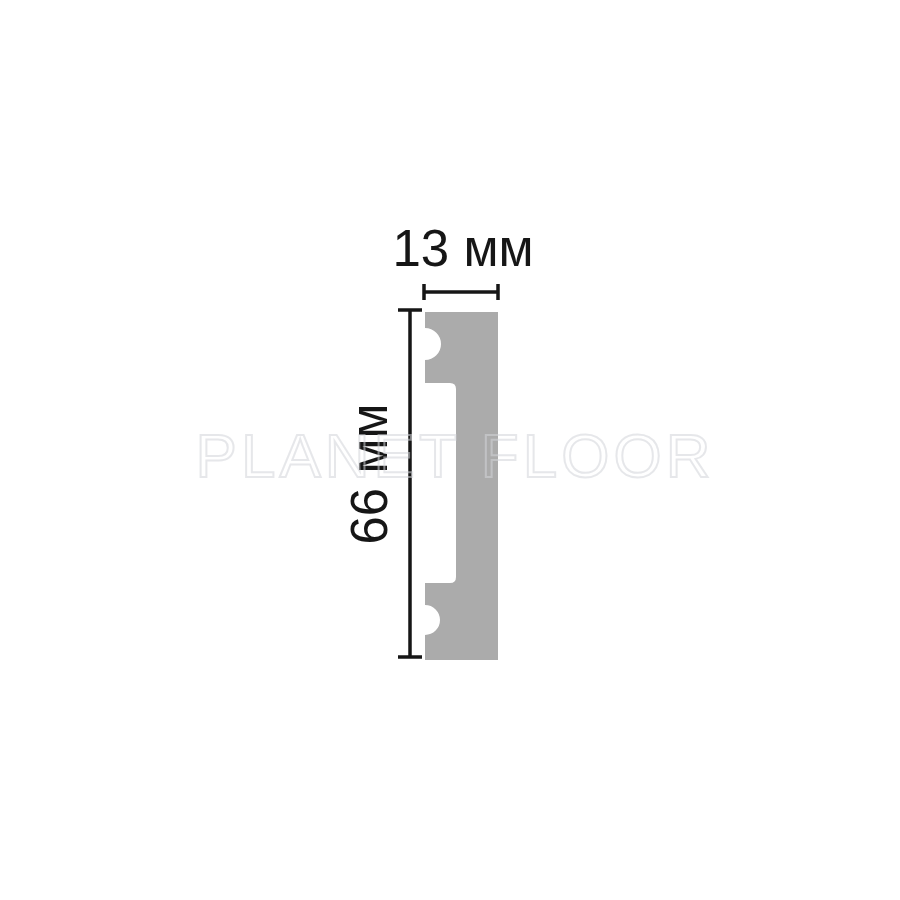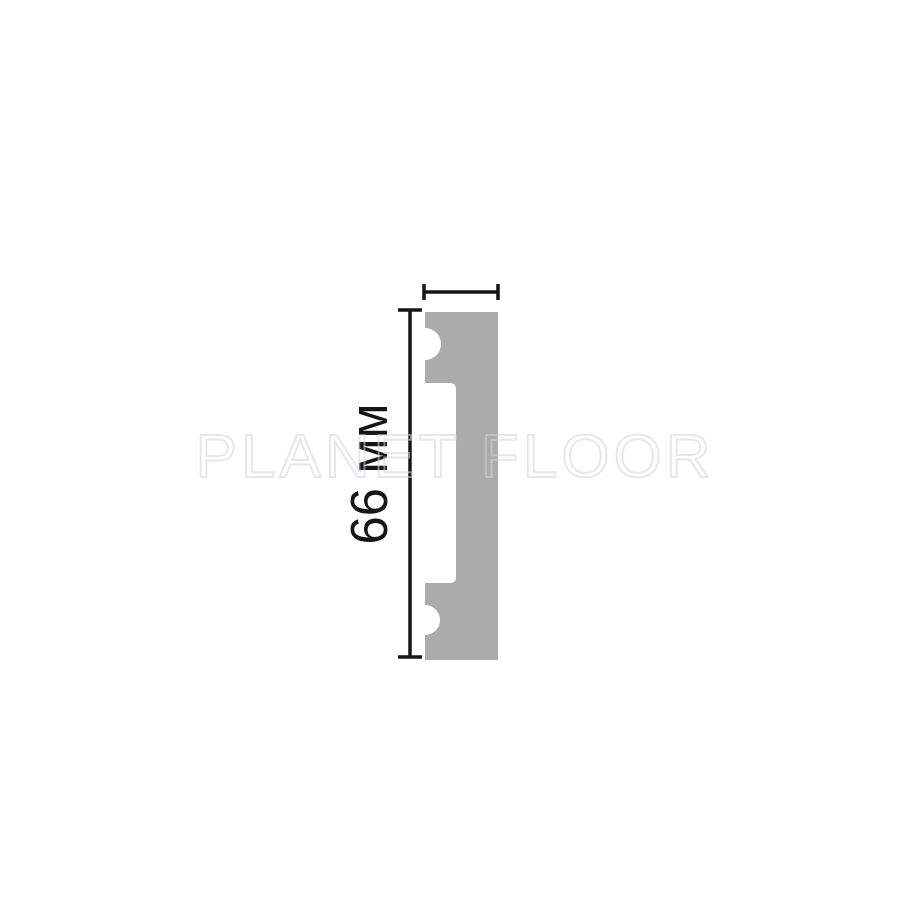--- a/index.html
+++ b/index.html
@@ -78,20 +78,21 @@
       <line x1="498" y1="284" x2="498" y2="300"></line>
     </g>
 
     <g stroke-width="3.5" fill="none" stroke-linecap="butt" stroke="#161616">
       <line x1="410" y1="310" x2="410" y2="657"></line>
       <line x1="398" y1="310" x2="422" y2="310"></line>
       <line x1="398" y1="657" x2="422" y2="657"></line>
     </g>
   </svg>
 
+  <div class="dim-label width">13 мм</div>
 
   <div class="dim-label height">66 мм</div>
 
   <svg class="watermark-svg" viewBox="0 0 900 900">
     <text x="455" y="477" text-anchor="middle" fill="none" stroke-width="2" opacity="0.55" stroke="#d3d5da">PLANET FLOOR</text>
   </svg>
 
 </div>
 
 </body></html>

